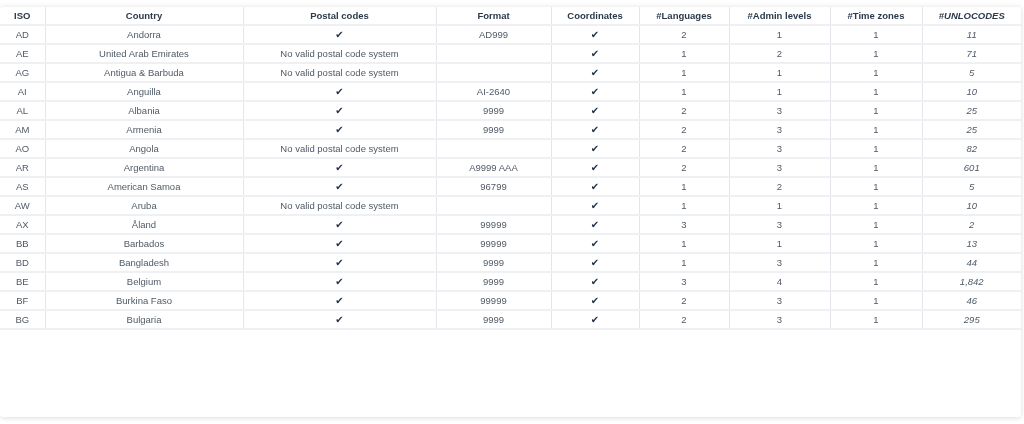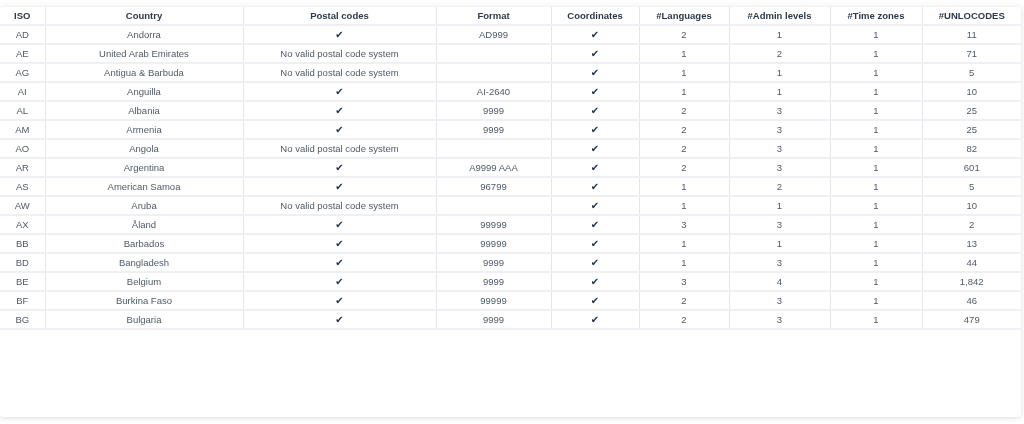--- a/index.html
+++ b/index.html
@@ -9,21 +9,21 @@
       background: #fff; border-radius: 3px;
       box-shadow: 0 0 6px rgba(0,0,0,0.10), 0 2px 4px rgba(0,0,0,0.05);
       overflow: hidden;
     }
     table { border-collapse: collapse; width: 1021px; table-layout: fixed; }
     th, td {
       height: 17px; padding: 0; text-align: center; white-space: nowrap;
       border-right: 1px solid #e3e6ea; border-bottom: 2px solid #eef0f3;
       font-size: 9.5px; color: #4f5a66;
     }
-    th:last-child, td:last-child { border-right: none; }
+    th:last-child, td:last-child { border-right: none; font-style: italic; }
     th { font-weight: bold; color: #2c3a4b; height: 17px; border-bottom: 2px solid #eef0f3; }
     td.check { color: #223247; font-size: 10px; }
   </style>
 </head>
 <body>
 
 <div class="wrap">
   <table>
     <colgroup>
       <col style="width:45px">
@@ -217,17 +217,17 @@
         </tr>
         <tr>
           <td>BG</td>
           <td>Bulgaria</td>
           <td class="check">✔</td>
           <td>9999</td>
           <td class="check">✔</td>
           <td>2</td>
           <td>3</td>
           <td>1</td>
-          <td>479</td>
+          <td>295</td>
         </tr>
       </tbody>
   </table>
 </div>
 
 </body></html>

